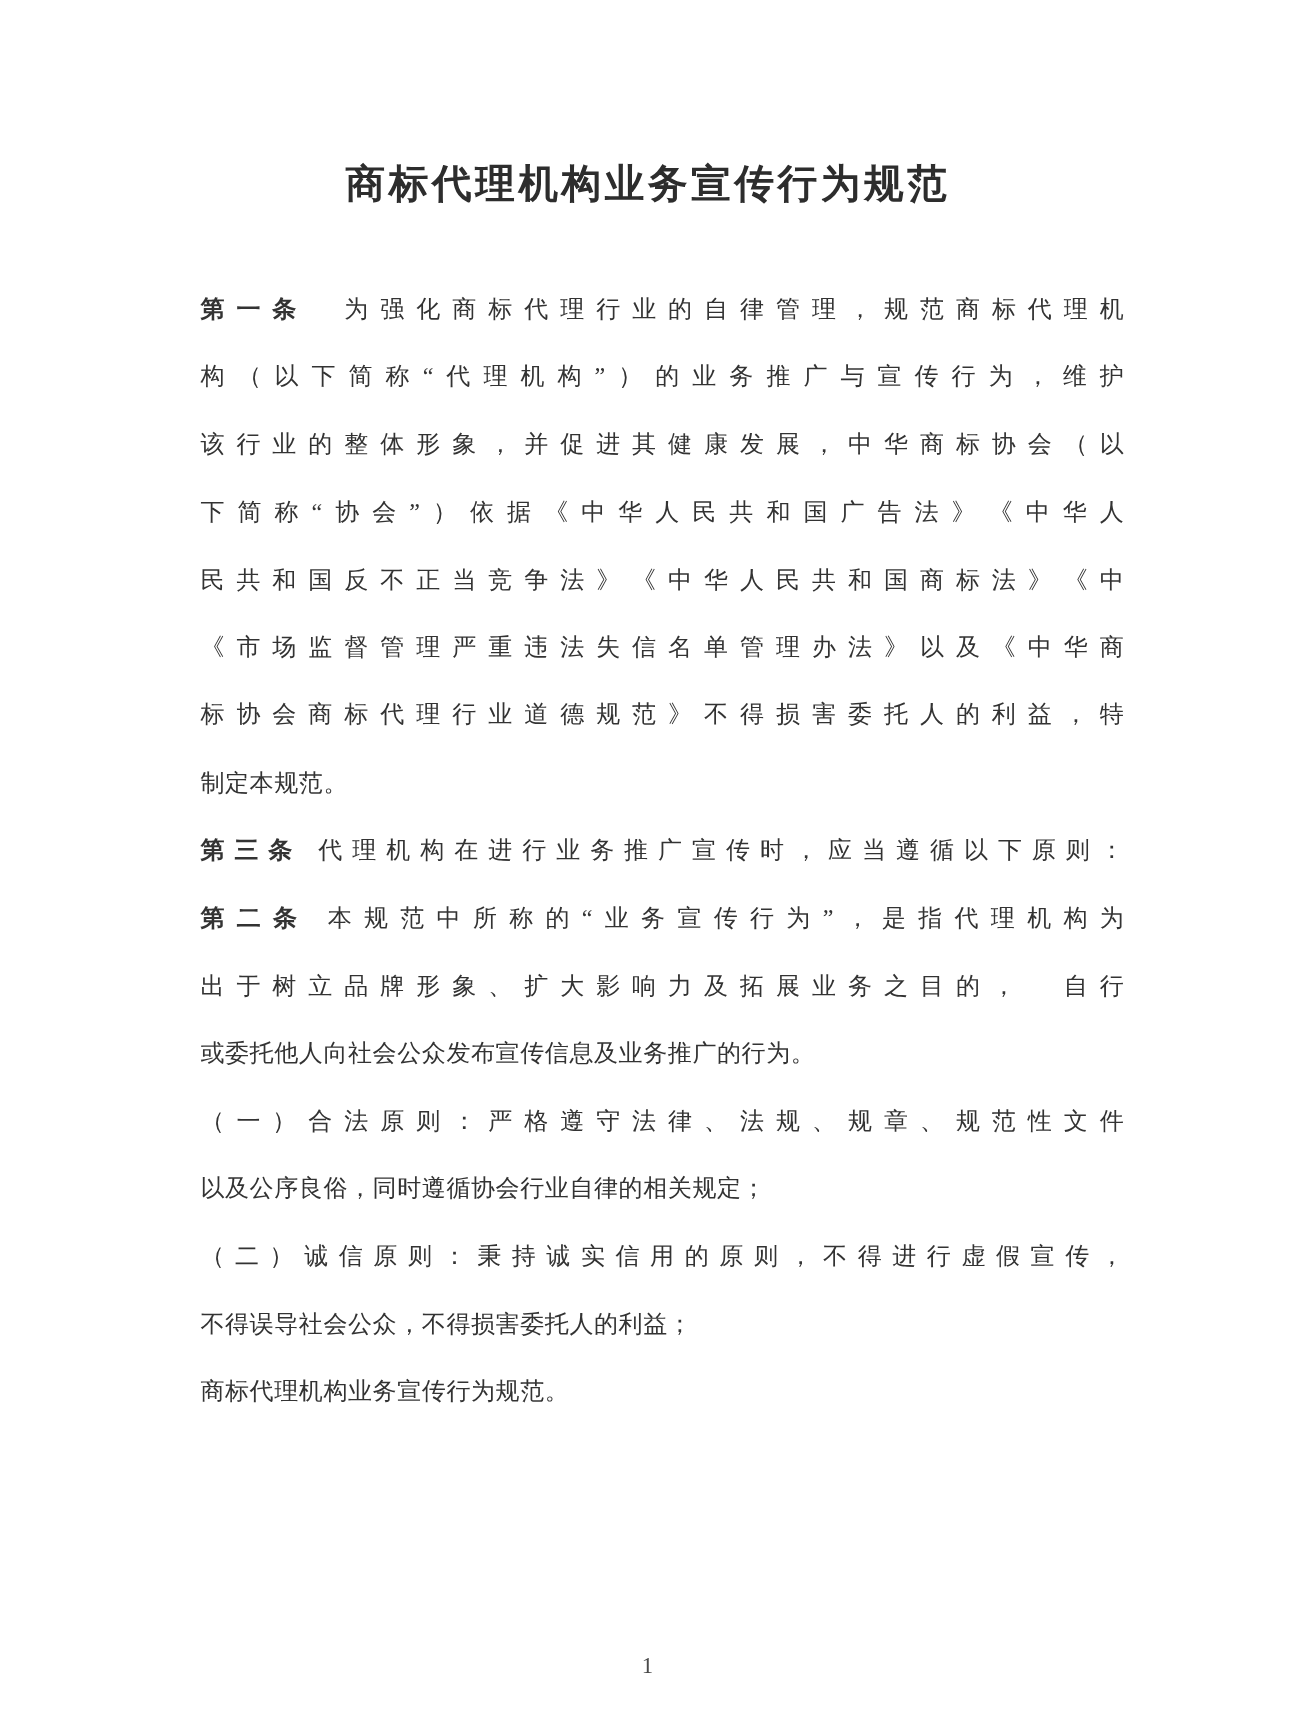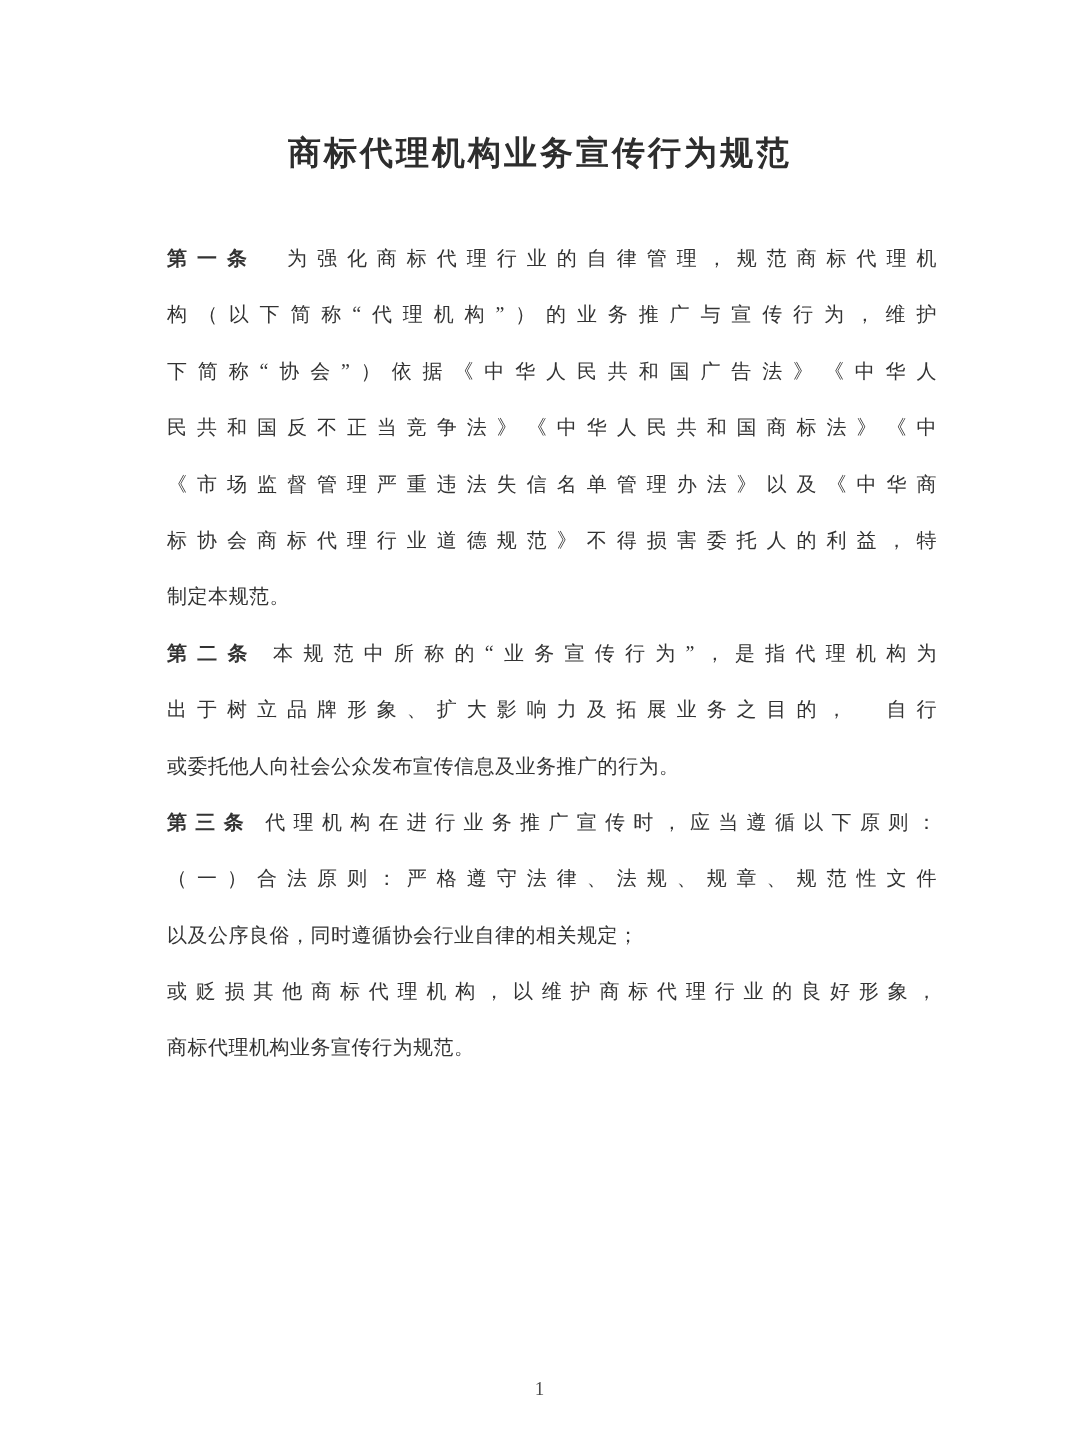--- a/index.html
+++ b/index.html
@@ -64,38 +64,42 @@
 </head>
 <body>
 
 <div class="page">
   <div class="doc-title">商标代理机构业务宣传行为规范</div>
 
   <div class="doc-body">
       <div>
         <div class="doc-line fill"><span class="lead">第一条</span><span>　为强化商标代理行业的自律管理，规范商标代理机</span></div>
         <div class="doc-line fill"><span>构（以下简称“代理机构”）的业务推广与宣传行为，维护</span></div>
+        <div class="doc-line fill"><span>该行业的整体形象，并促进其健康发展，中华商标协会（以</span></div>
         <div class="doc-line fill"><span>下简称“协会”）依据《中华人民共和国广告法》《中华人</span></div>
         <div class="doc-line fill"><span>民共和国反不正当竞争法》《中华人民共和国商标法》《中</span></div>
         <div class="doc-line fill"><span>《市场监督管理严重违法失信名单管理办法》以及《中华商</span></div>
         <div class="doc-line fill"><span>标协会商标代理行业道德规范》不得损害委托人的利益，特</span></div>
         <div class="doc-line"><span>制定本规范。</span></div>
       </div>
       <div>
+        <div class="doc-line fill"><span class="lead">第三条</span><span> 代理机构在进行业务推广宣传时，应当遵循以下原则：</span></div>
+      </div>
+      <div>
         <div class="doc-line fill"><span class="lead">第二条</span><span> 本规范中所称的“业务宣传行为”，是指代理机构为</span></div>
         <div class="doc-line fill"><span>出于树立品牌形象、扩大影响力及拓展业务之目的，　自行</span></div>
         <div class="doc-line"><span>或委托他人向社会公众发布宣传信息及业务推广的行为。</span></div>
-      </div>
-      <div>
-        <div class="doc-line fill"><span class="lead">第三条</span><span> 代理机构在进行业务推广宣传时，应当遵循以下原则：</span></div>
       </div>
       <div>
         <div class="doc-line fill"><span>（一）合法原则：严格遵守法律、法规、规章、规范性文件</span></div>
         <div class="doc-line"><span>以及公序良俗，同时遵循协会行业自律的相关规定；</span></div>
       </div>
       <div>
-        <div class="doc-line fill"><span>或贬损其他商标代理机构，以维护商标代理行业的良好形象，</span></div>
+        <div class="doc-line fill"><span>（二）诚信原则：秉持诚实信用的原则，不得进行虚假宣传，</span></div>
+        <div class="doc-line"><span>不得误导社会公众，不得损害委托人的利益；</span></div>
+      </div>
+      <div>
         <div class="doc-line"><span>商标代理机构业务宣传行为规范。</span></div>
       </div>
     </div>
 
   <div class="page-number">1</div>
 </div>
 
 </body></html>

